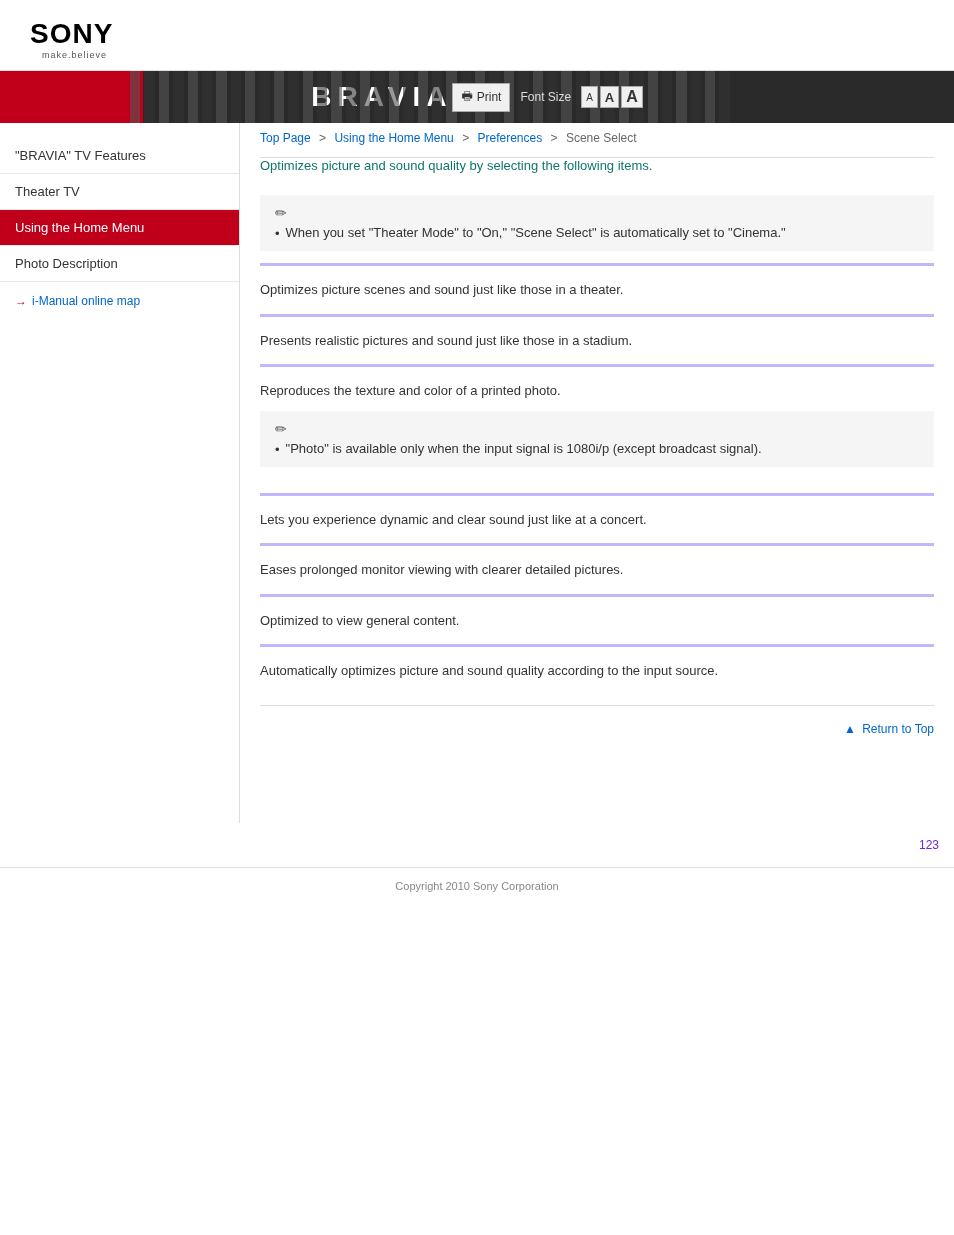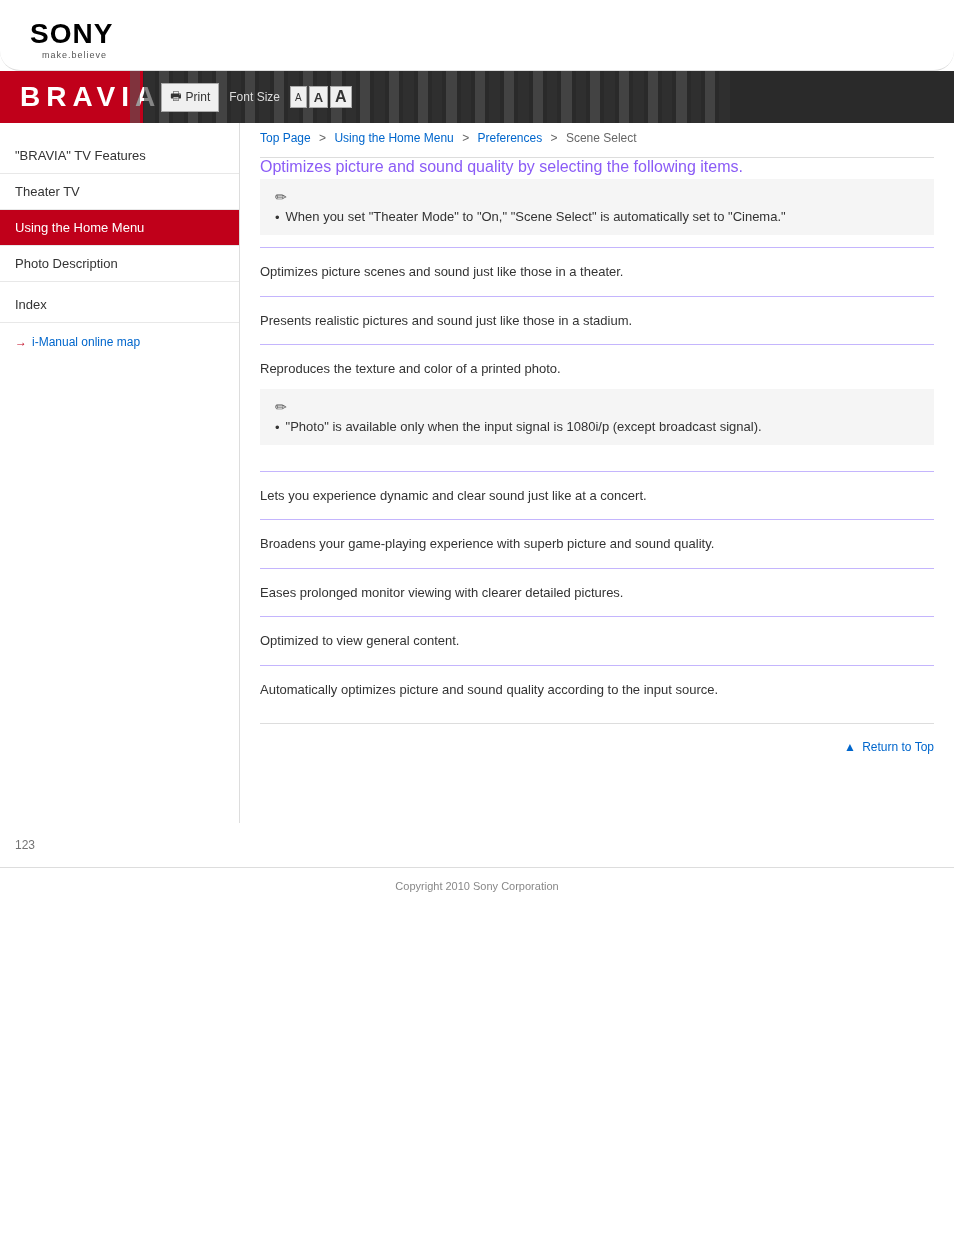--- a/index.html
+++ b/index.html
@@ -1,31 +1,31 @@
 <!DOCTYPE html>
 <html><head>
   <meta charset="utf-8">
   <style>
     * { margin: 0; padding: 0; box-sizing: border-box; }
     body { font-family: Arial, sans-serif; font-size: 13px; color: #333; background: #fff; width: 954px; }
 
     
-    .header { padding: 18px 30px 10px 30px; border-bottom: 1px solid #ddd; border-radius: 20px; }
+    .header { padding: 18px 30px 10px 30px; border-bottom: 1px solid #ddd; }
     .sony-logo { display: flex; flex-direction: column; align-items: flex-start; }
     .sony-text { font-size: 28px; font-weight: bold; color: #000; letter-spacing: 1px; font-family: Arial Black, sans-serif; }
     .sony-tagline { font-size: 9px; color: #555; letter-spacing: 1px; padding-left: 12px; }
 
     
     .bravia-banner {
       background: linear-gradient(to right, #c0001a 0%, #c0001a 15%, #2a2a2a 15%, #2a2a2a 100%);
       padding: 0 20px;
       height: 52px;
       display: flex;
       align-items: center;
-      justify-content: flex-start;
+      justify-content: center;
       position: relative;
     }
     .bravia-title {
       font-size: 28px;
       font-weight: bold;
       color: #fff;
       letter-spacing: 6px;
       font-family: Arial, sans-serif;
       text-transform: uppercase;
     }
@@ -120,38 +120,38 @@
     .breadcrumb {
       padding: 8px 0 12px 0;
       font-size: 12px;
       color: #666;
       border-bottom: 1px solid #ddd;
     }
     .breadcrumb a { color: #0066cc; text-decoration: none; }
     .breadcrumb-sep { margin: 0 5px; color: #666; }
 
     
-    .intro-text { font-size: 16px; margin-bottom: 3px; color: #8b5cf6; }
+    .intro-text { font-size: 13px; margin-bottom: 22px; color: #0f766e; }
 
     .note-box {
       background: #f5f5f5;
       border: none;
       padding: 10px 15px;
       margin-bottom: 12px;
     }
     .note-icon {
       font-size: 14px;
       color: #555;
       margin-bottom: 4px;
     }
     .note-bullet { display: flex; gap: 6px; align-items: flex-start; font-size: 13px; color: #333; }
     .bullet-dot { margin-top: 1px; }
 
     .section-item {
-      border-top: 1px solid #c4b5fd;
+      border-top: 3px solid #c4b5fd;
       padding: 14px 0;
     }
     .section-desc { font-size: 13px; color: #333; line-height: 1.5; }
 
     .return-top {
       text-align: right;
       padding: 15px 0 5px 0;
       border-top: 1px solid #ddd;
       margin-top: 10px;
     }
@@ -162,24 +162,24 @@
     .footer {
       border-top: 1px solid #ddd;
       padding: 12px 30px;
       font-size: 11px;
       color: #888;
       text-align: center;
     }
 
     
     .page-num {
-      text-align: left;
+      text-align: right;
       padding: 15px;
       font-size: 12px;
-      color: #737373;
+      color: #6d28d9;
     }
   </style>
 </head>
 <body>
 
 <div class="header">
   <div class="sony-logo">
     <span class="sony-text">SONY</span>
     <span class="sony-tagline">make.believe</span>
   </div>
@@ -253,23 +253,20 @@
     </div>
     <div class="sidebar-item">
       <span>Theater TV</span>
     </div>
     <div class="sidebar-item active">
       <span>Using the Home Menu</span>
     </div>
     <div class="sidebar-item">
       <span>Photo Description</span>
     </div>
-    <div class="sidebar-index">
-      <span>Index</span>
-    </div>
     <div class="online-map-link">
       <span class="arrow-icon">→</span>
       <span>i-Manual online map</span>
     </div>
   </div>
 
   <div class="content">
 
     <div class="breadcrumb">
       <a href="#">Top Page</a>
@@ -308,23 +305,20 @@
           <span class="bullet-dot">•</span>
           <span>"Photo" is available only when the input signal is 1080i/p (except broadcast signal).</span>
         </div>
       </div>
     </div>
 
     <div class="section-item">
       <p class="section-desc">Lets you experience dynamic and clear sound just like at a concert.</p>
     </div>
 
-    <div class="section-item">
-      <p class="section-desc">Broadens your game-playing experience with superb picture and sound quality.</p>
-    </div>
 
     <div class="section-item">
       <p class="section-desc">Eases prolonged monitor viewing with clearer detailed pictures.</p>
     </div>
 
     <div class="section-item">
       <p class="section-desc">Optimized to view general content.</p>
     </div>
 
     <div class="section-item">

